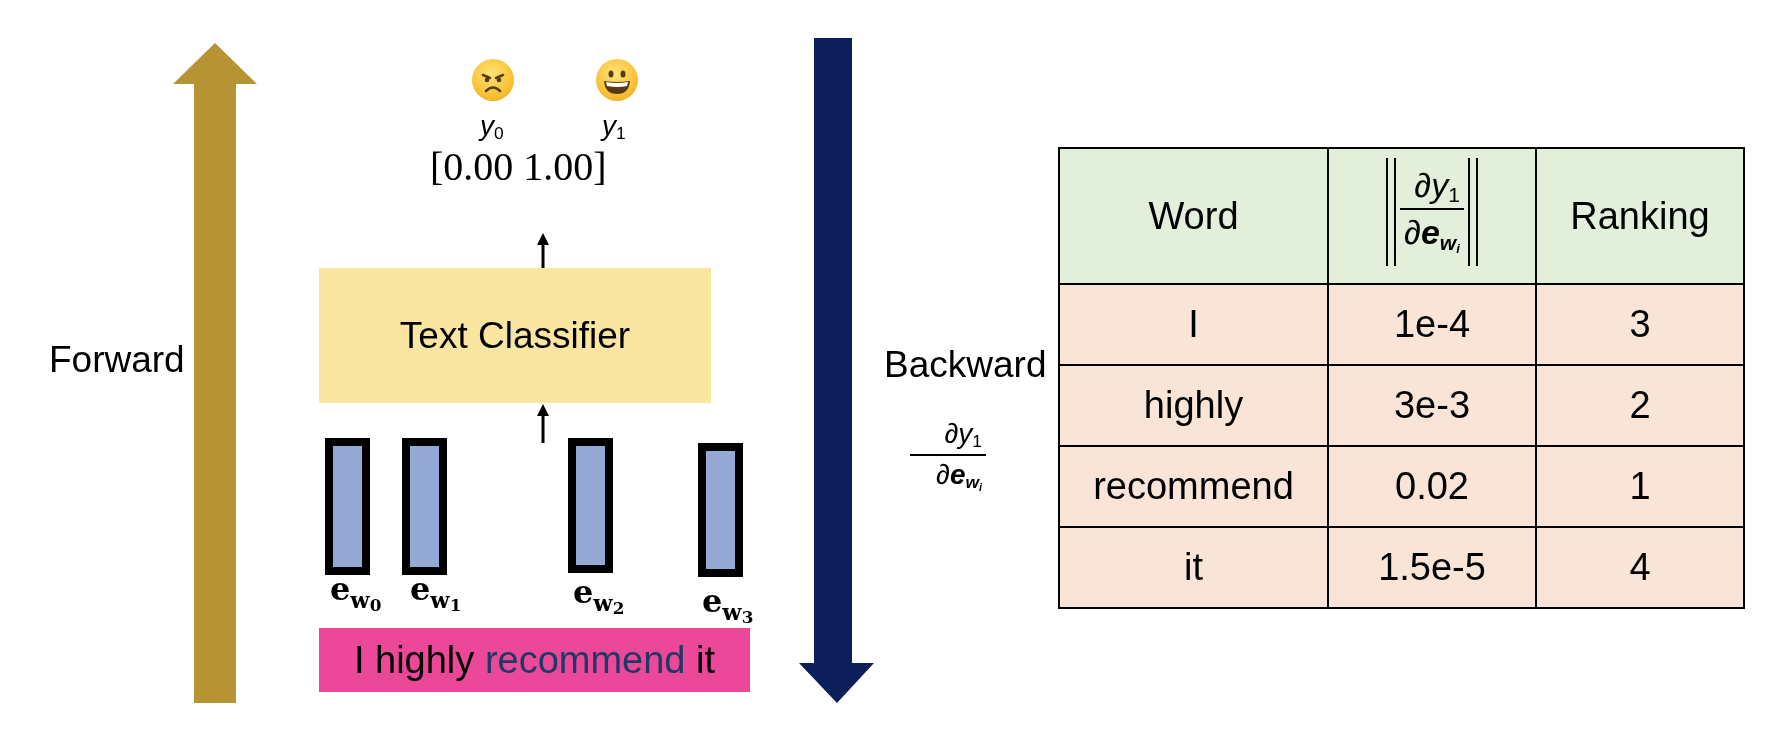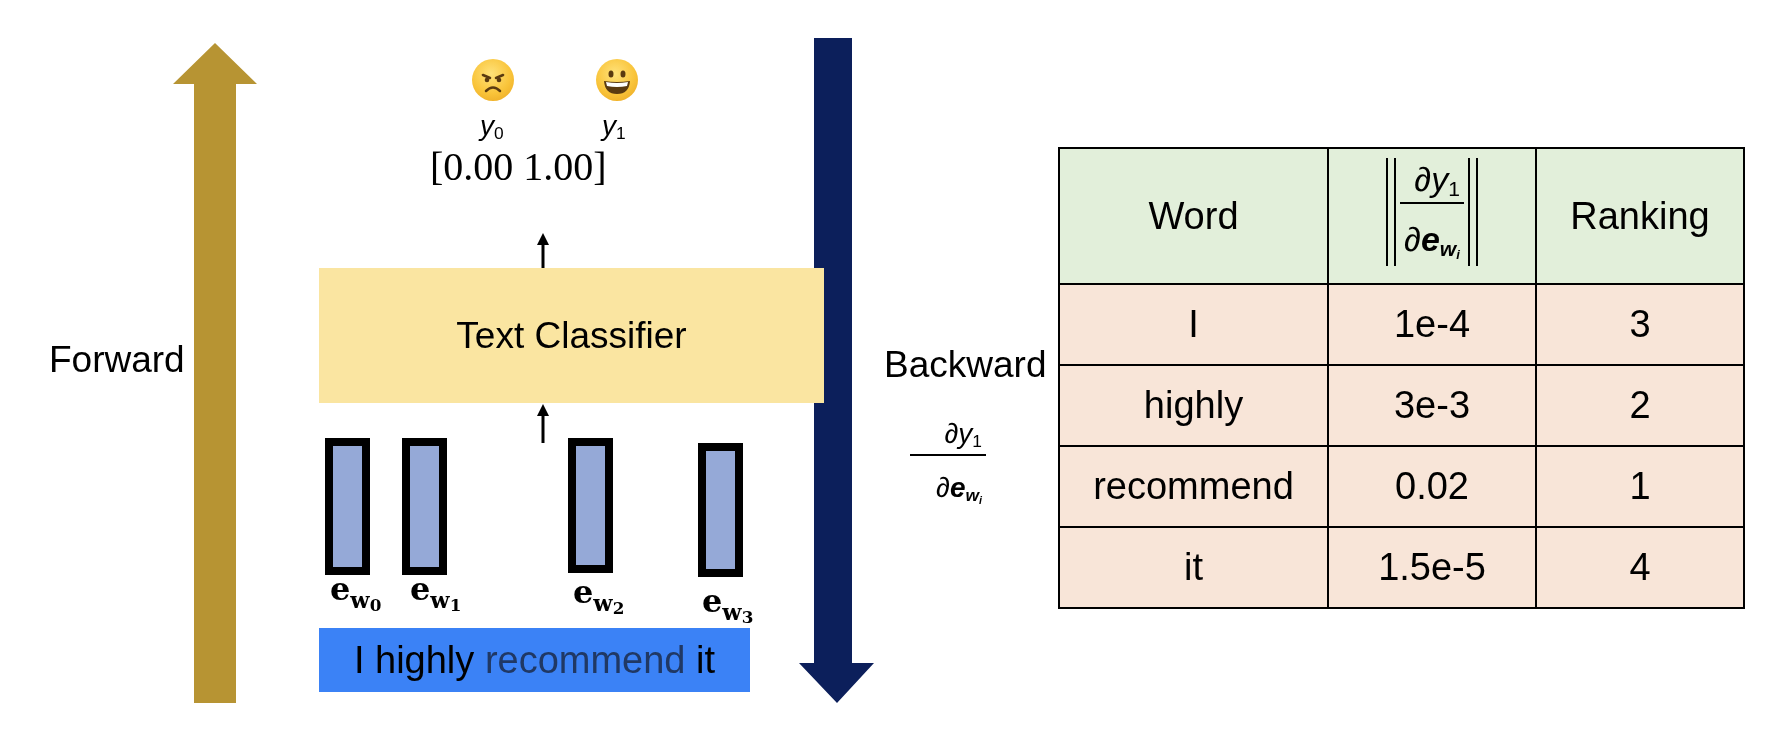--- a/index.html
+++ b/index.html
@@ -9,60 +9,60 @@
   svg.arrows { position: absolute; left: 0; top: 0; }
 
   .side-label { font-size: 37px; line-height: 1; white-space: nowrap; margin-left: 12px; }
   #forward-label { left: 37px; top: 341px; }
   #backward-label { left: 872px; top: 346px; }
 
   .math { font-family: Liberation Sans, sans-serif; font-style: italic; }
   .frac { display: inline-flex; flex-direction: column; align-items: flex-end; line-height: 1; }
   .frac .num { padding: 0 4px 3px 4px; }
   .frac .bar { align-self: stretch; height: 2px; background: #000; }
-  .frac .den { padding: 18px 4px 0 4px; }
+  .frac .den { padding: 5px 4px 0 4px; }
   .bold-e { font-weight: bold; }
   sub.s { font-size: 0.62em; vertical-align: -0.25em; font-style: italic; }
   sub.sr { font-size: 0.62em; vertical-align: -0.25em; font-style: normal; }
 
   #backward-frac { left: 910px; top: 420px; font-size: 28px; width: 76px; justify-content: center; }
 
   .emoji { width: 42px; height: 42px; border-radius: 50%; position: absolute;
            background: radial-gradient(circle at 45% 35%, #FFE27A 0%, #F9C43A 55%, #E8A21E 100%); }
   #emoji-angry { left: 472px; top: 59px; }
   #emoji-happy { left: 596px; top: 59px; }
   .emoji svg { position: absolute; left: 0; top: 0; }
 
   .y-label { font-size: 28px; top: 110px; }
   #y0-label { left: 480px; }
   #y1-label { left: 602px; }
 
   #probs { left: 430px; top: 147px; font-family: "Liberation Serif", "DejaVu Serif", serif;
            font-size: 40px; line-height: 1; white-space: nowrap; }
 
-  #classifier { left: 319px; top: 268px; width: 505px; height: 135px; background: #FAE5A1;
+  #classifier { left: 319px; top: 268px; width: 392px; height: 135px; background: #FAE5A1;
                 display: flex; align-items: center; justify-content: center;
                 font-size: 37px; }
 
   .emb { position: absolute; width: 29px; background: #95A9D7; border: 8px solid #000; }
   #emb-0 { left: 325px; top: 438px; height: 121px; }
   #emb-1 { left: 402px; top: 438px; height: 121px; }
   #emb-2 { left: 568px; top: 438px; height: 119px; }
   #emb-3 { left: 698px; top: 443px; height: 118px; }
 
   .emb-label { position: absolute; font-family: "DejaVu Serif", "Liberation Serif", serif;
                font-weight: bold; font-size: 32px; line-height: 1; white-space: nowrap; }
   .emb-label sub { font-size: 0.7em; vertical-align: -0.35em; font-weight: bold; }
   .emb-label sub sub { font-size: 0.75em; vertical-align: -0.2em; }
   #emb-label-0 { left: 330px; top: 573px; }
   #emb-label-1 { left: 410px; top: 573px; }
   #emb-label-2 { left: 573px; top: 576px; }
   #emb-label-3 { left: 702px; top: 585px; }
 
-  #sentence { left: 319px; top: 628px; width: 431px; height: 64px; background: #3b82f6;
+  #sentence { left: 319px; top: 628px; width: 431px; height: 64px; background: #ec4899;
               display: flex; align-items: center; justify-content: center;
               font-size: 38px; white-space: nowrap; }
   #sentence .hl { color: #203864; }
 
   table#grad-table { position: absolute; left: 1058px; top: 147px; border-collapse: collapse;
                      font-size: 38px; border-radius: 27px; }
   #grad-table td, #grad-table th { border: 2px solid #000; text-align: center; padding: 0;
                                    font-weight: normal; }
   #grad-table thead th { background: #E2EFDA; height: 134px; }
   #grad-table tbody td { background: #F8E5D8; height: 79px; }

